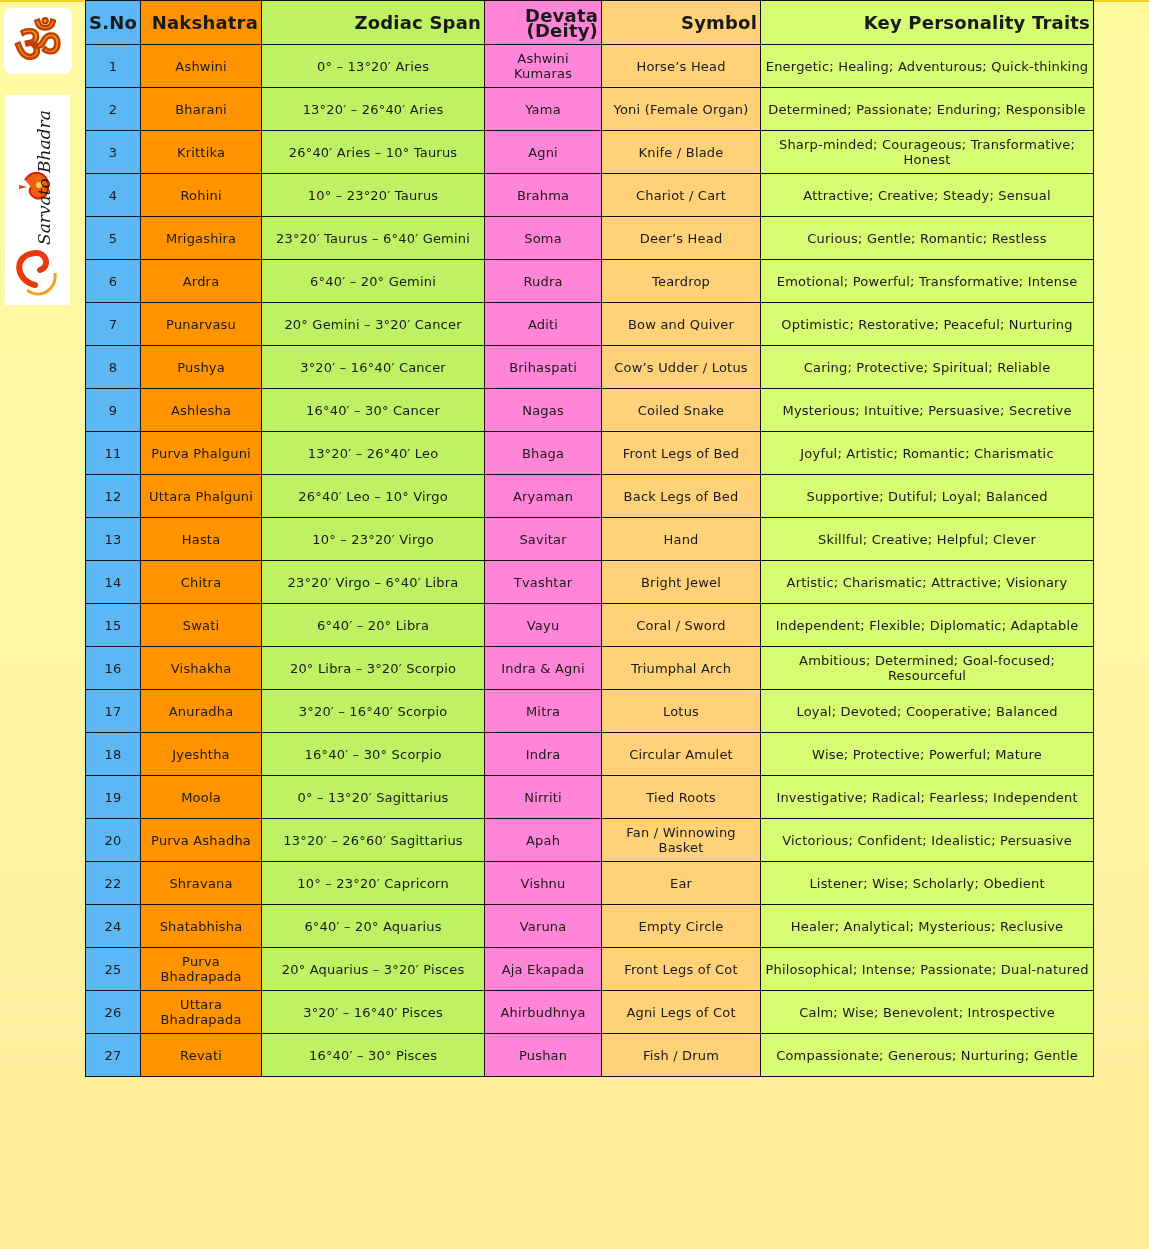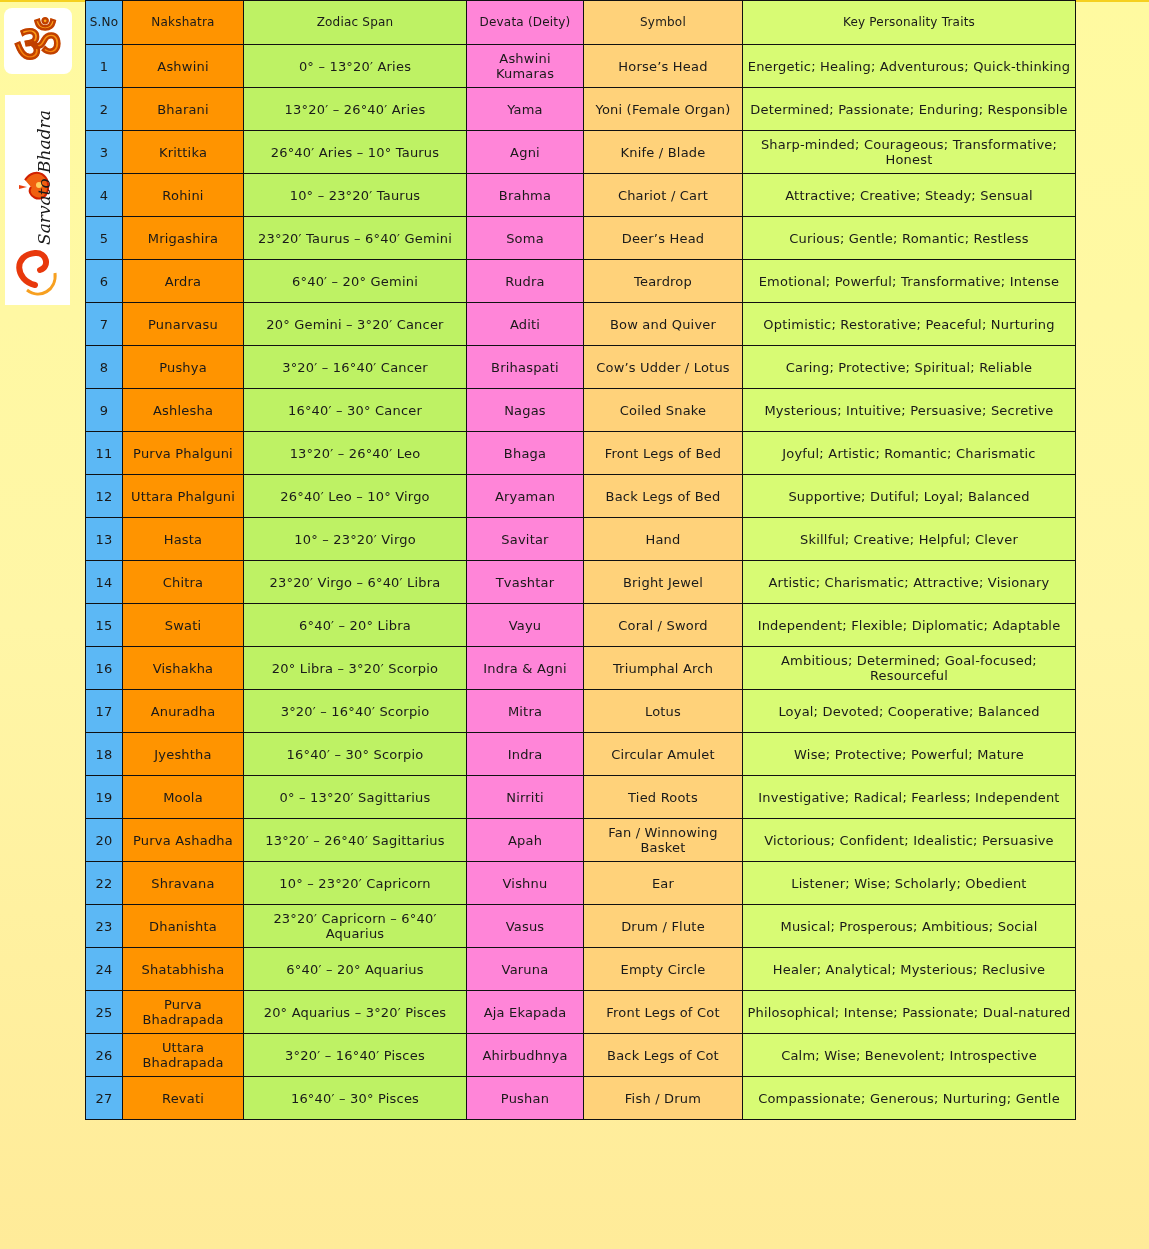--- a/index.html
+++ b/index.html
@@ -34,21 +34,21 @@
       color: #1a1a1a;
     }
     table.nak th, table.nak td {
       border: 1.5px solid #111;
       text-align: center;
       vertical-align: middle;
       padding: 0 3px;
       line-height: 15px;
       letter-spacing: 0.2px;
     }
-    table.nak th { height: 43px; font-weight: normal; font-size: 12px; }
+    table.nak th { height: 43px; font-weight: bold; font-size: 18px; text-align: right; }
     table.nak td { height: 42px; }
     .c-sno { background: #5cb8f5; width: 30px; }
     .c-nak { background: #ff9400; width: 114px; }
     .c-zod { background: #bef264; width: 216px; }
     .c-dev { background: #ff85d8; width: 110px; }
     .c-sym { background: #ffd27a; width: 152px; }
     .c-tra { background: #d8fb74; width: 326px; margin-left: 25px; }
     th.c-sno { line-height: 14px; font-size: 13px; }
   </style>
 </head>
@@ -231,63 +231,55 @@
         <td class="c-sno">19</td>
         <td class="c-nak">Moola</td>
         <td class="c-zod">0° – 13°20′ Sagittarius</td>
         <td class="c-dev">Nirriti</td>
         <td class="c-sym">Tied Roots</td>
         <td class="c-tra">Investigative; Radical; Fearless; Independent</td>
       </tr>
     <tr>
         <td class="c-sno">20</td>
         <td class="c-nak">Purva Ashadha</td>
-        <td class="c-zod">13°20′ – 26°40′ Sagittarius</td>
+        <td class="c-zod">13°20′ – 26°60′ Sagittarius</td>
         <td class="c-dev">Apah</td>
         <td class="c-sym">Fan / Winnowing Basket</td>
         <td class="c-tra">Victorious; Confident; Idealistic; Persuasive</td>
       </tr>
     <tr>
         <td class="c-sno">22</td>
         <td class="c-nak">Shravana</td>
         <td class="c-zod">10° – 23°20′ Capricorn</td>
         <td class="c-dev">Vishnu</td>
         <td class="c-sym">Ear</td>
         <td class="c-tra">Listener; Wise; Scholarly; Obedient</td>
       </tr>
     <tr>
-        <td class="c-sno">23</td>
-        <td class="c-nak">Dhanishta</td>
-        <td class="c-zod">23°20′ Capricorn – 6°40′ Aquarius</td>
-        <td class="c-dev">Vasus</td>
-        <td class="c-sym">Drum / Flute</td>
-        <td class="c-tra">Musical; Prosperous; Ambitious; Social</td>
-      </tr>
-    <tr>
         <td class="c-sno">24</td>
         <td class="c-nak">Shatabhisha</td>
         <td class="c-zod">6°40′ – 20° Aquarius</td>
         <td class="c-dev">Varuna</td>
         <td class="c-sym">Empty Circle</td>
         <td class="c-tra">Healer; Analytical; Mysterious; Reclusive</td>
       </tr>
     <tr>
         <td class="c-sno">25</td>
         <td class="c-nak">Purva Bhadrapada</td>
         <td class="c-zod">20° Aquarius – 3°20′ Pisces</td>
         <td class="c-dev">Aja Ekapada</td>
         <td class="c-sym">Front Legs of Cot</td>
         <td class="c-tra">Philosophical; Intense; Passionate; Dual-natured</td>
       </tr>
     <tr>
         <td class="c-sno">26</td>
         <td class="c-nak">Uttara Bhadrapada</td>
         <td class="c-zod">3°20′ – 16°40′ Pisces</td>
         <td class="c-dev">Ahirbudhnya</td>
-        <td class="c-sym">Back Legs of Cot</td>
+        <td class="c-sym">Agni Legs of Cot</td>
         <td class="c-tra">Calm; Wise; Benevolent; Introspective</td>
       </tr>
     <tr>
         <td class="c-sno">27</td>
         <td class="c-nak">Revati</td>
         <td class="c-zod">16°40′ – 30° Pisces</td>
         <td class="c-dev">Pushan</td>
         <td class="c-sym">Fish / Drum</td>
         <td class="c-tra">Compassionate; Generous; Nurturing; Gentle</td>
       </tr>

